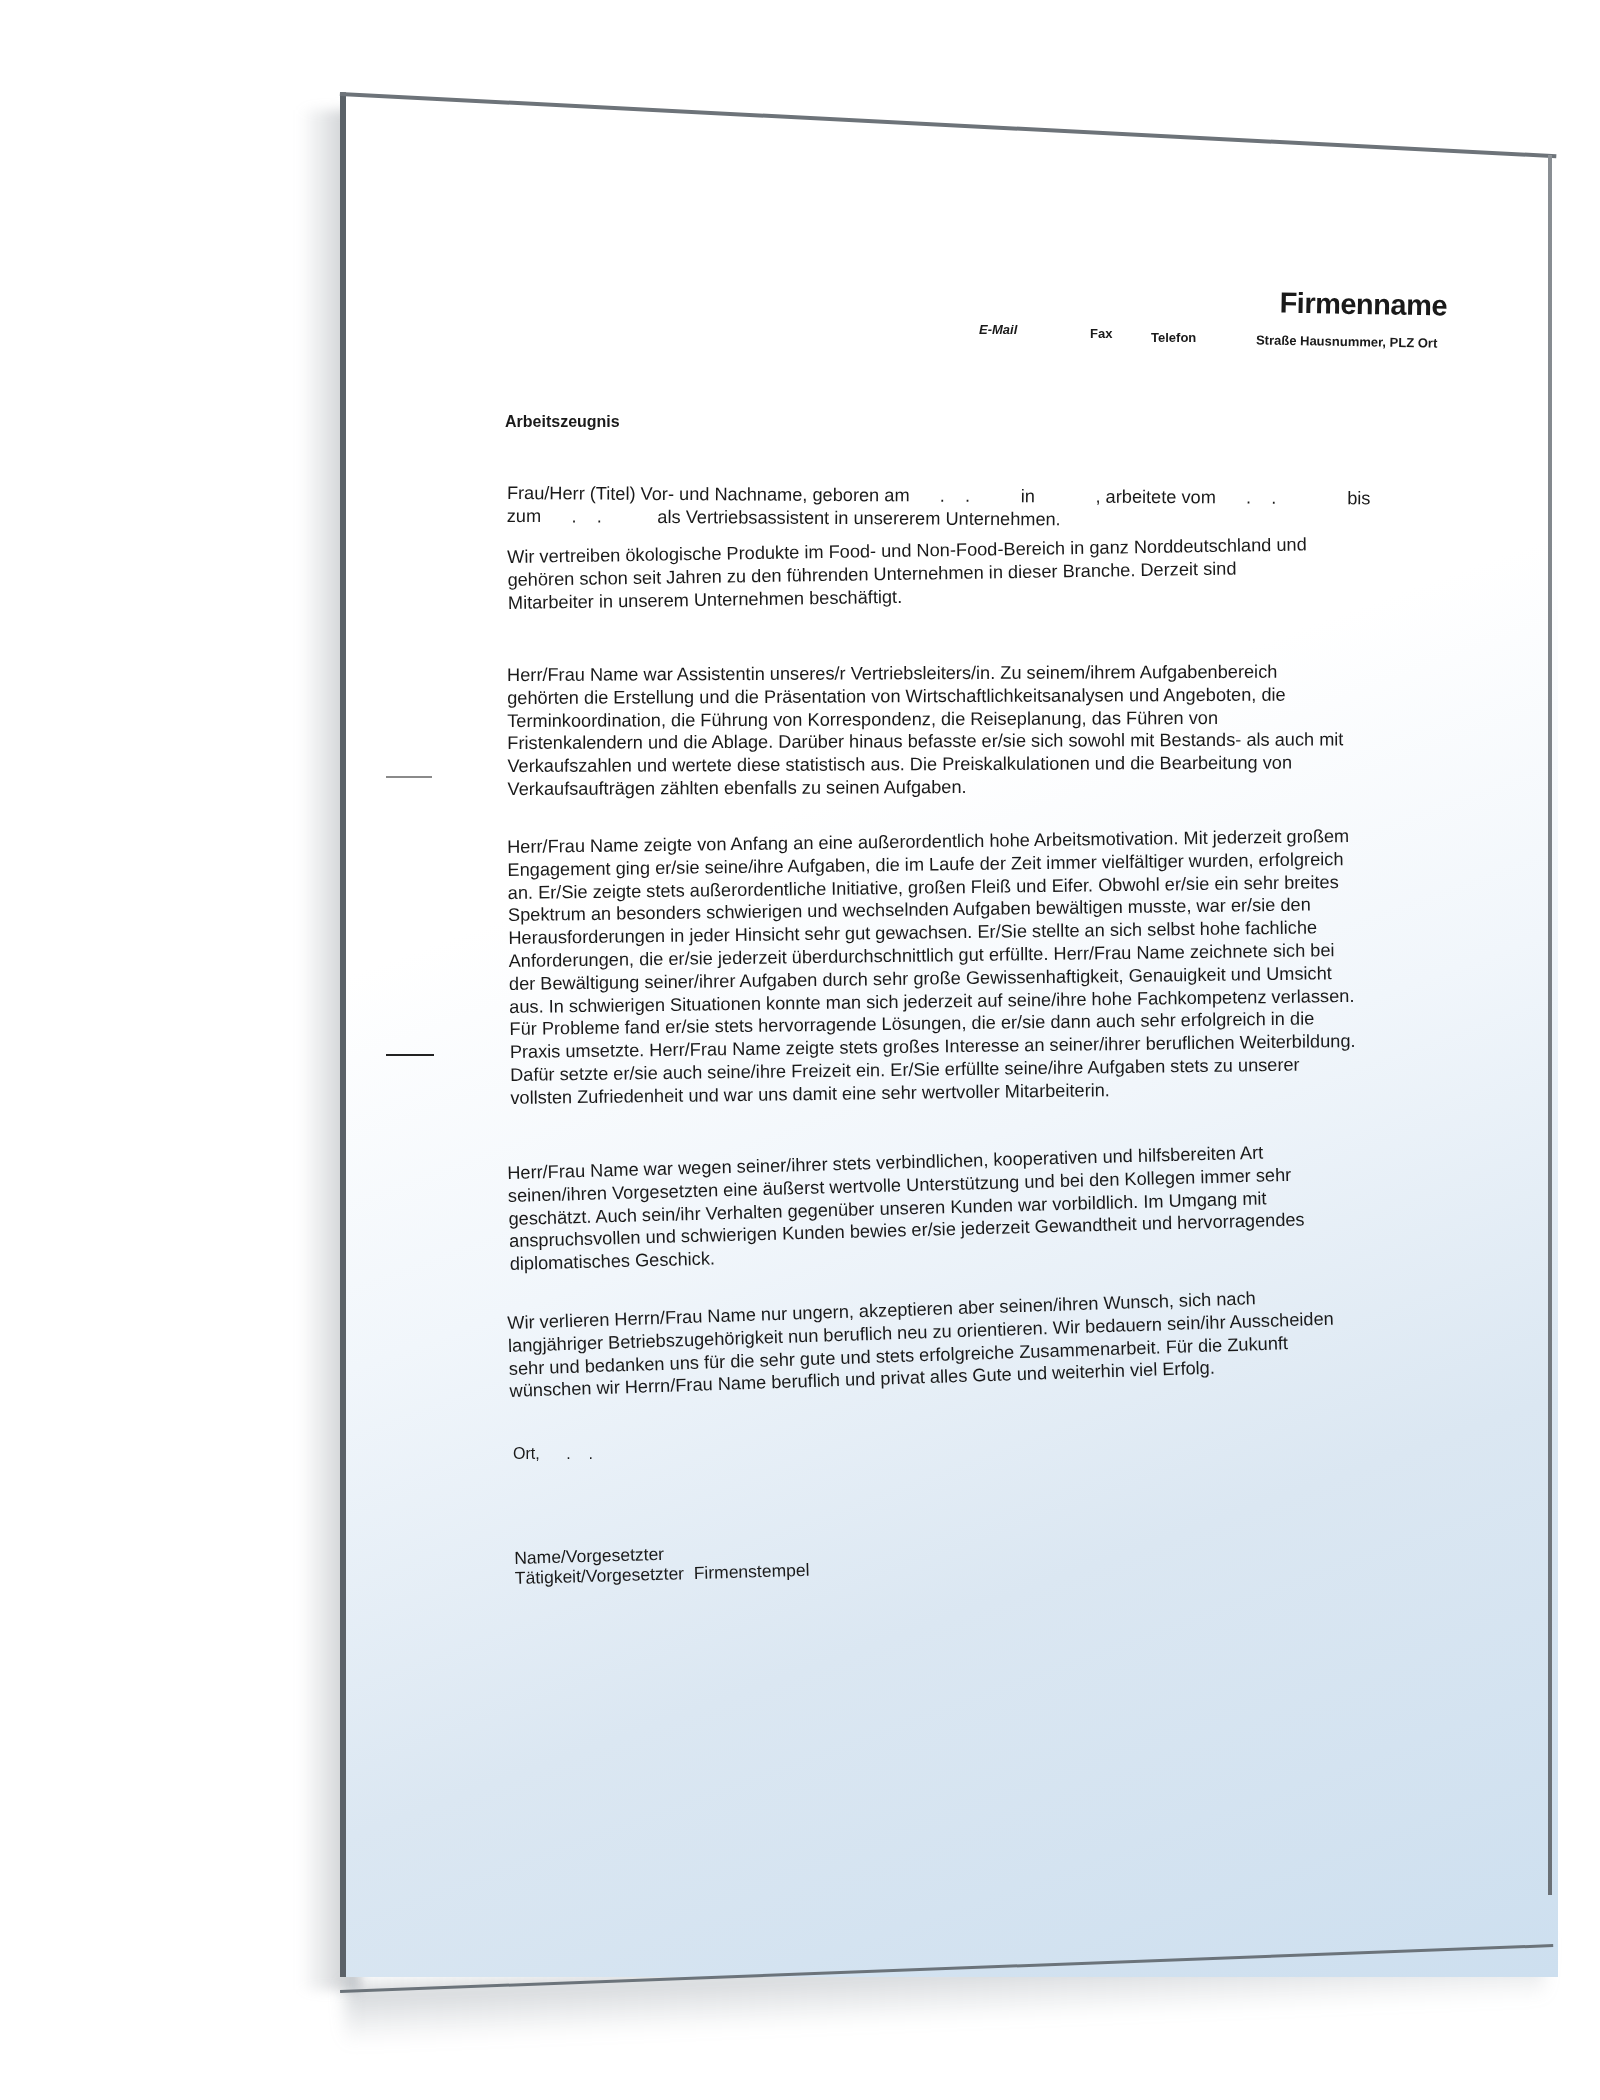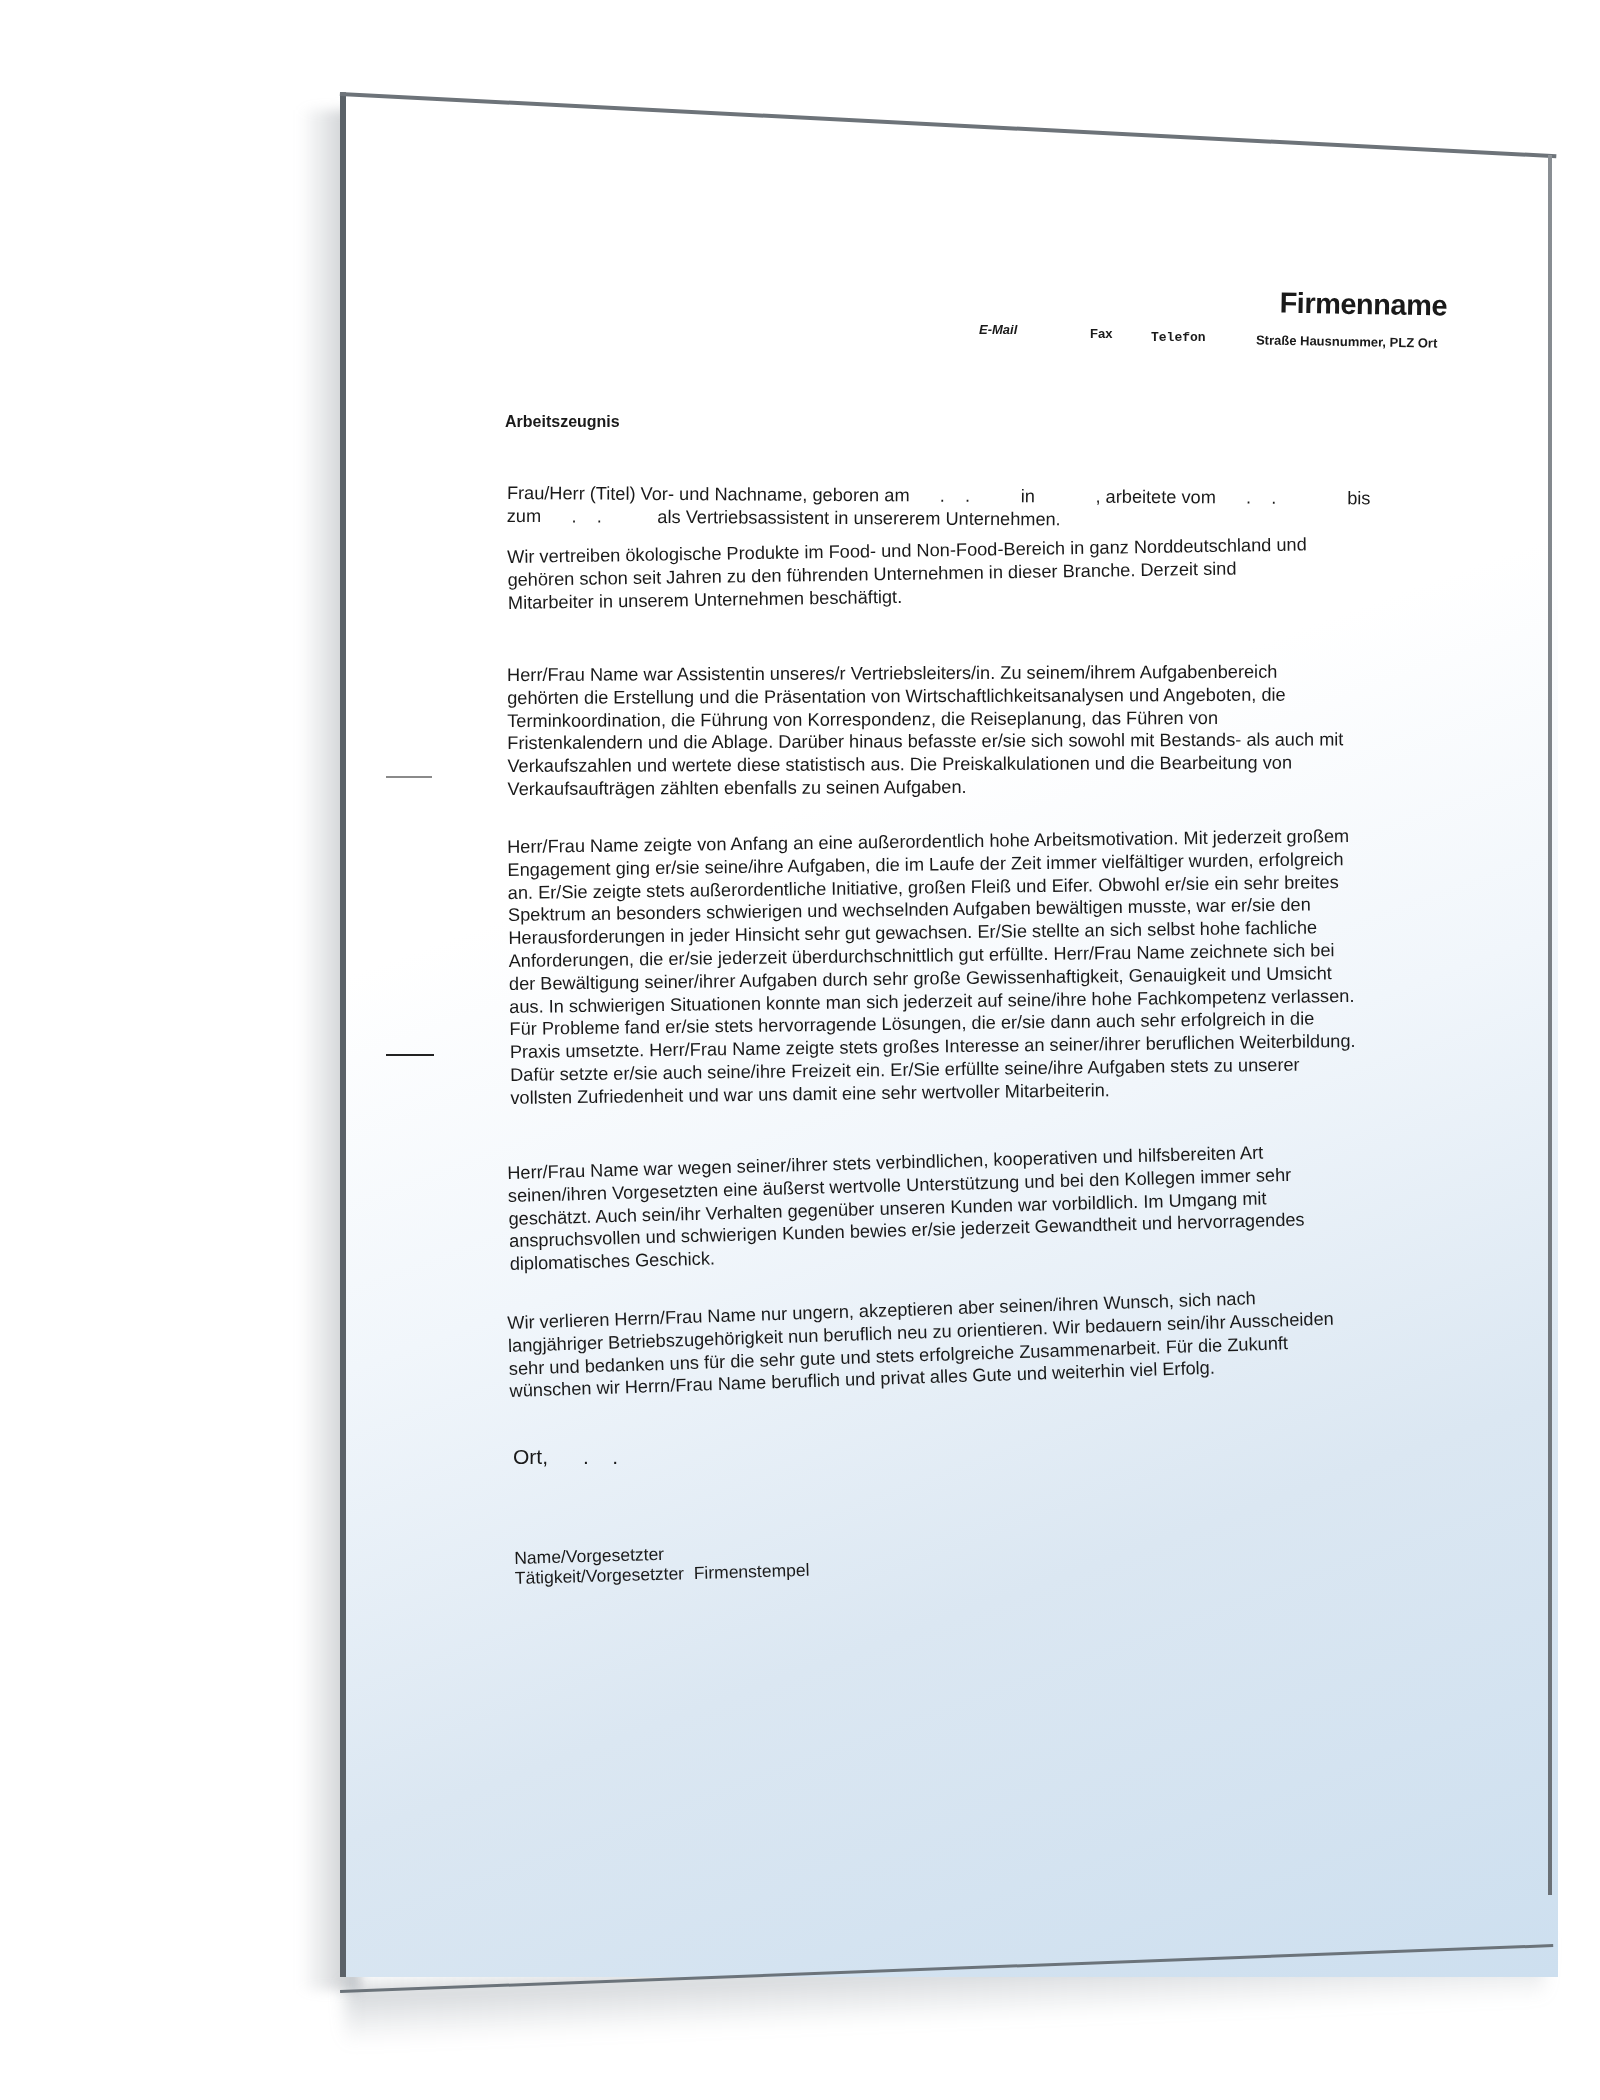--- a/index.html
+++ b/index.html
@@ -44,39 +44,39 @@
   .fold-mark.m1 { left:382px; top:776px; width:46px; }
   .fold-mark.m2 { left:382px; top:1054px; width:48px; background:#222; }
 
   .firm-name {
     position:absolute; left:1270px; top:288px; width:173px; text-align:right;
     font-weight:bold; font-size:29px; letter-spacing:-0.5px; transform:rotate(1deg);
   }
   .contact { position:absolute; font-weight:bold; font-size:13px; }
   .c-email { left:975px; top:322px;font-style:italic; }
   .c-fax { left:1070px; top:326px;padding-left:16px; }
-  .c-tel { left:1147px; top:330px;font-family:Liberation Mono, monospace; }
+  .c-tel { left:1147px; top:330px; }
   .c-addr { left:1252px; top:334px; transform:rotate(1deg); }
 
   .doc-title {
     position:absolute; left:501px; top:413px; font-weight:bold; font-size:16px;
   }
   .para {
     position:absolute; left:503px; width:930px; font-size:18.2px; line-height:22.8px;
     transform-origin:left top;
   }
   .para .ln { display:block; white-space:pre; }
   .p0 { top:482px; transform:rotate(0.35deg); }
   .p1 { top:546px; transform:rotate(-0.9deg); }
   .p2 { top:664px; transform:rotate(-0.25deg); }
   .p3 { top:836px; transform:rotate(-0.75deg); }
   .p4 { top:1162px; transform:rotate(-1.55deg); }
   .p5 { top:1312px; transform:rotate(-1.9deg); }
   .place {
-    position:absolute; left:509px; top:1445px; font-size:21px; white-space:pre;
+    position:absolute; left:509px; top:1445px; font-size:16px; white-space:pre;
   }
   .sig {
     position:absolute; left:510px; top:1548px; font-size:17.5px; line-height:20px;
     transform:rotate(-1.6deg); transform-origin:left top;
   }
   .sig .ln { display:block; white-space:pre; }
 </style>
 </head>
 <body>
 

